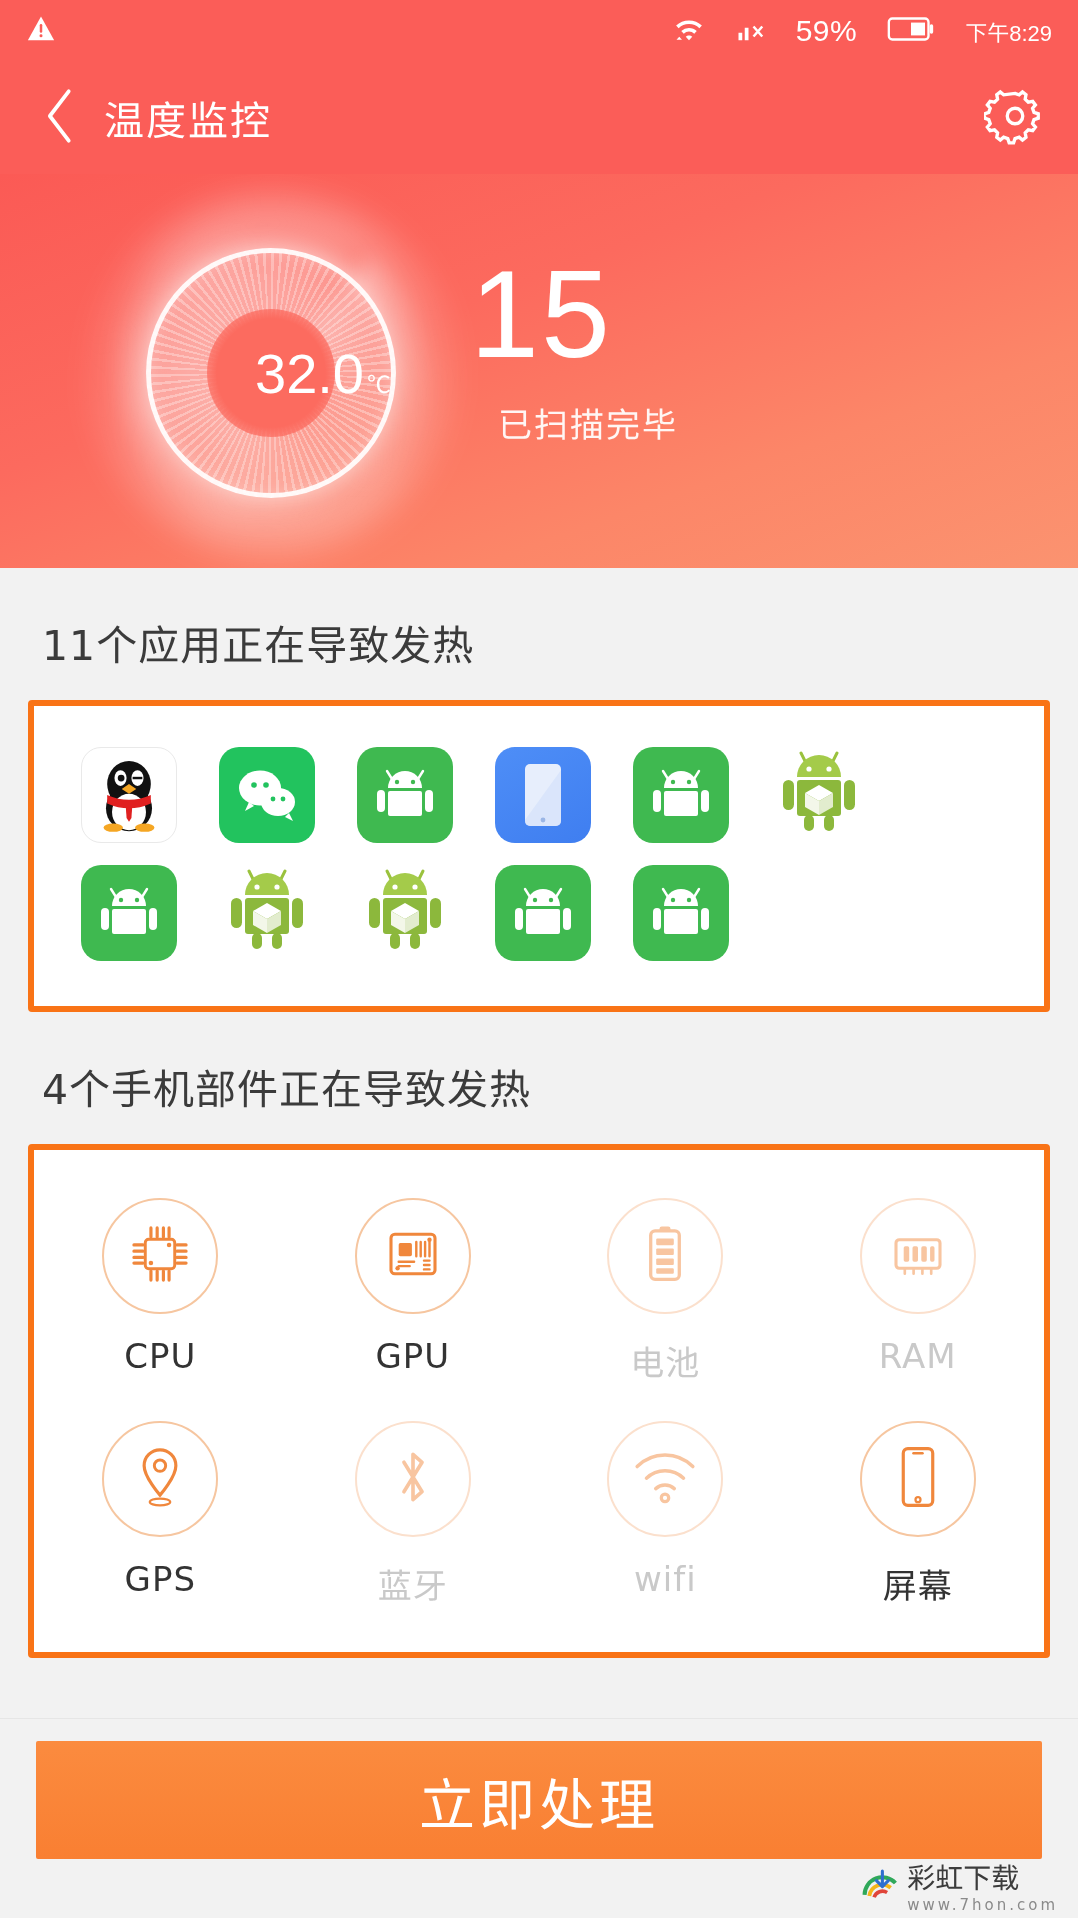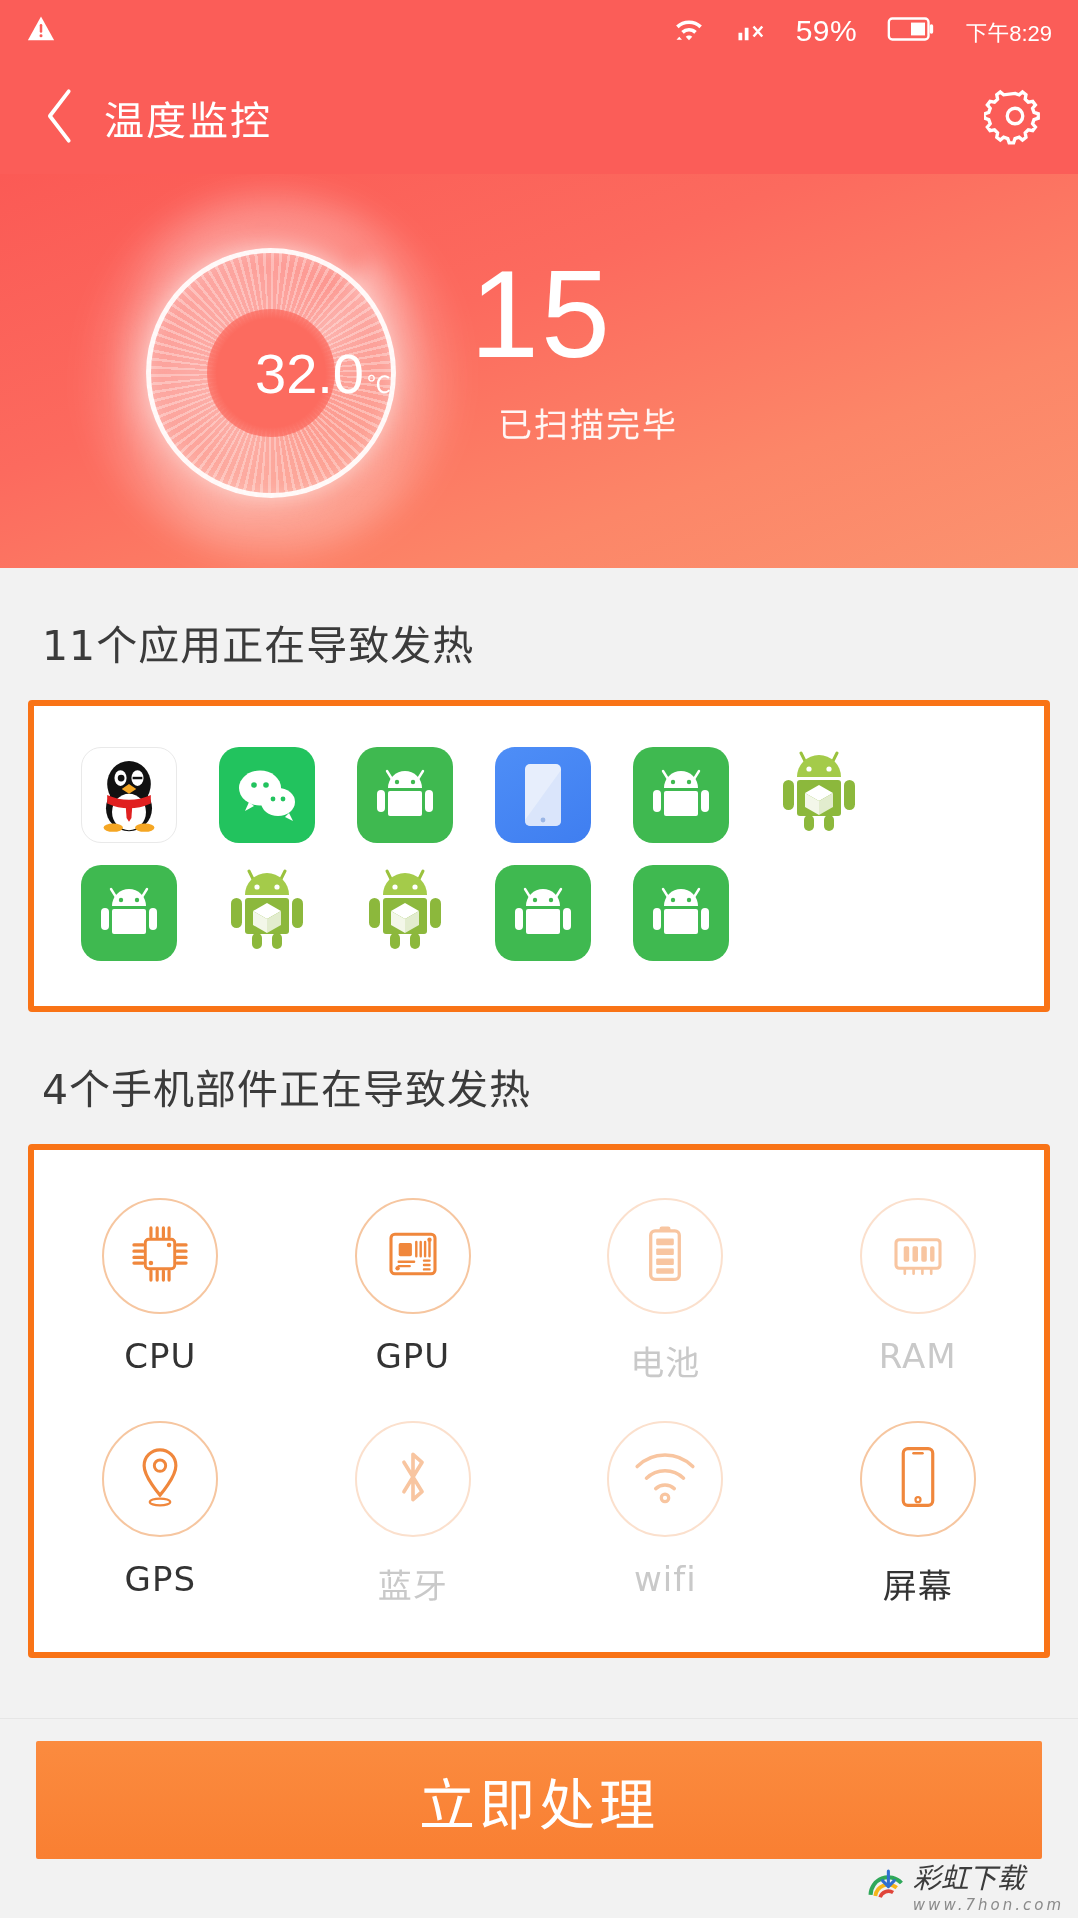--- a/index.html
+++ b/index.html
@@ -151,22 +151,22 @@
   }
   .cta{
     width:1006px;height:118px;border-radius:2px;
     background:linear-gradient(180deg,#fb8b3f,#f97f32);
     color:#ffffff;font-size:56px;letter-spacing:4px;
     display:flex;align-items:center;justify-content:center;
     border:none;cursor:pointer;
     font-family:"DejaVu Sans",sans-serif;
   }
   .watermark{
-    position:absolute;right:14px;bottom:4px;
-    display:flex;align-items:center;gap:8px;font-style:italic;
+    position:absolute;right:20px;bottom:4px;
+    display:flex;align-items:center;gap:8px;
   }
   .wm-text{font-size:28px;color:#3c3c3c;font-family:"DejaVu Sans",sans-serif;}
   .wm-sub{font-size:15px;color:#8a8a8a;font-family:"DejaVu Sans",sans-serif;letter-spacing:3px;}
   .scroll-area{height:1220px;overflow:hidden;position:relative;}
 </style>
 </head>
 <body>
 
 <div class="statusbar">
   <div class="sb-left">

